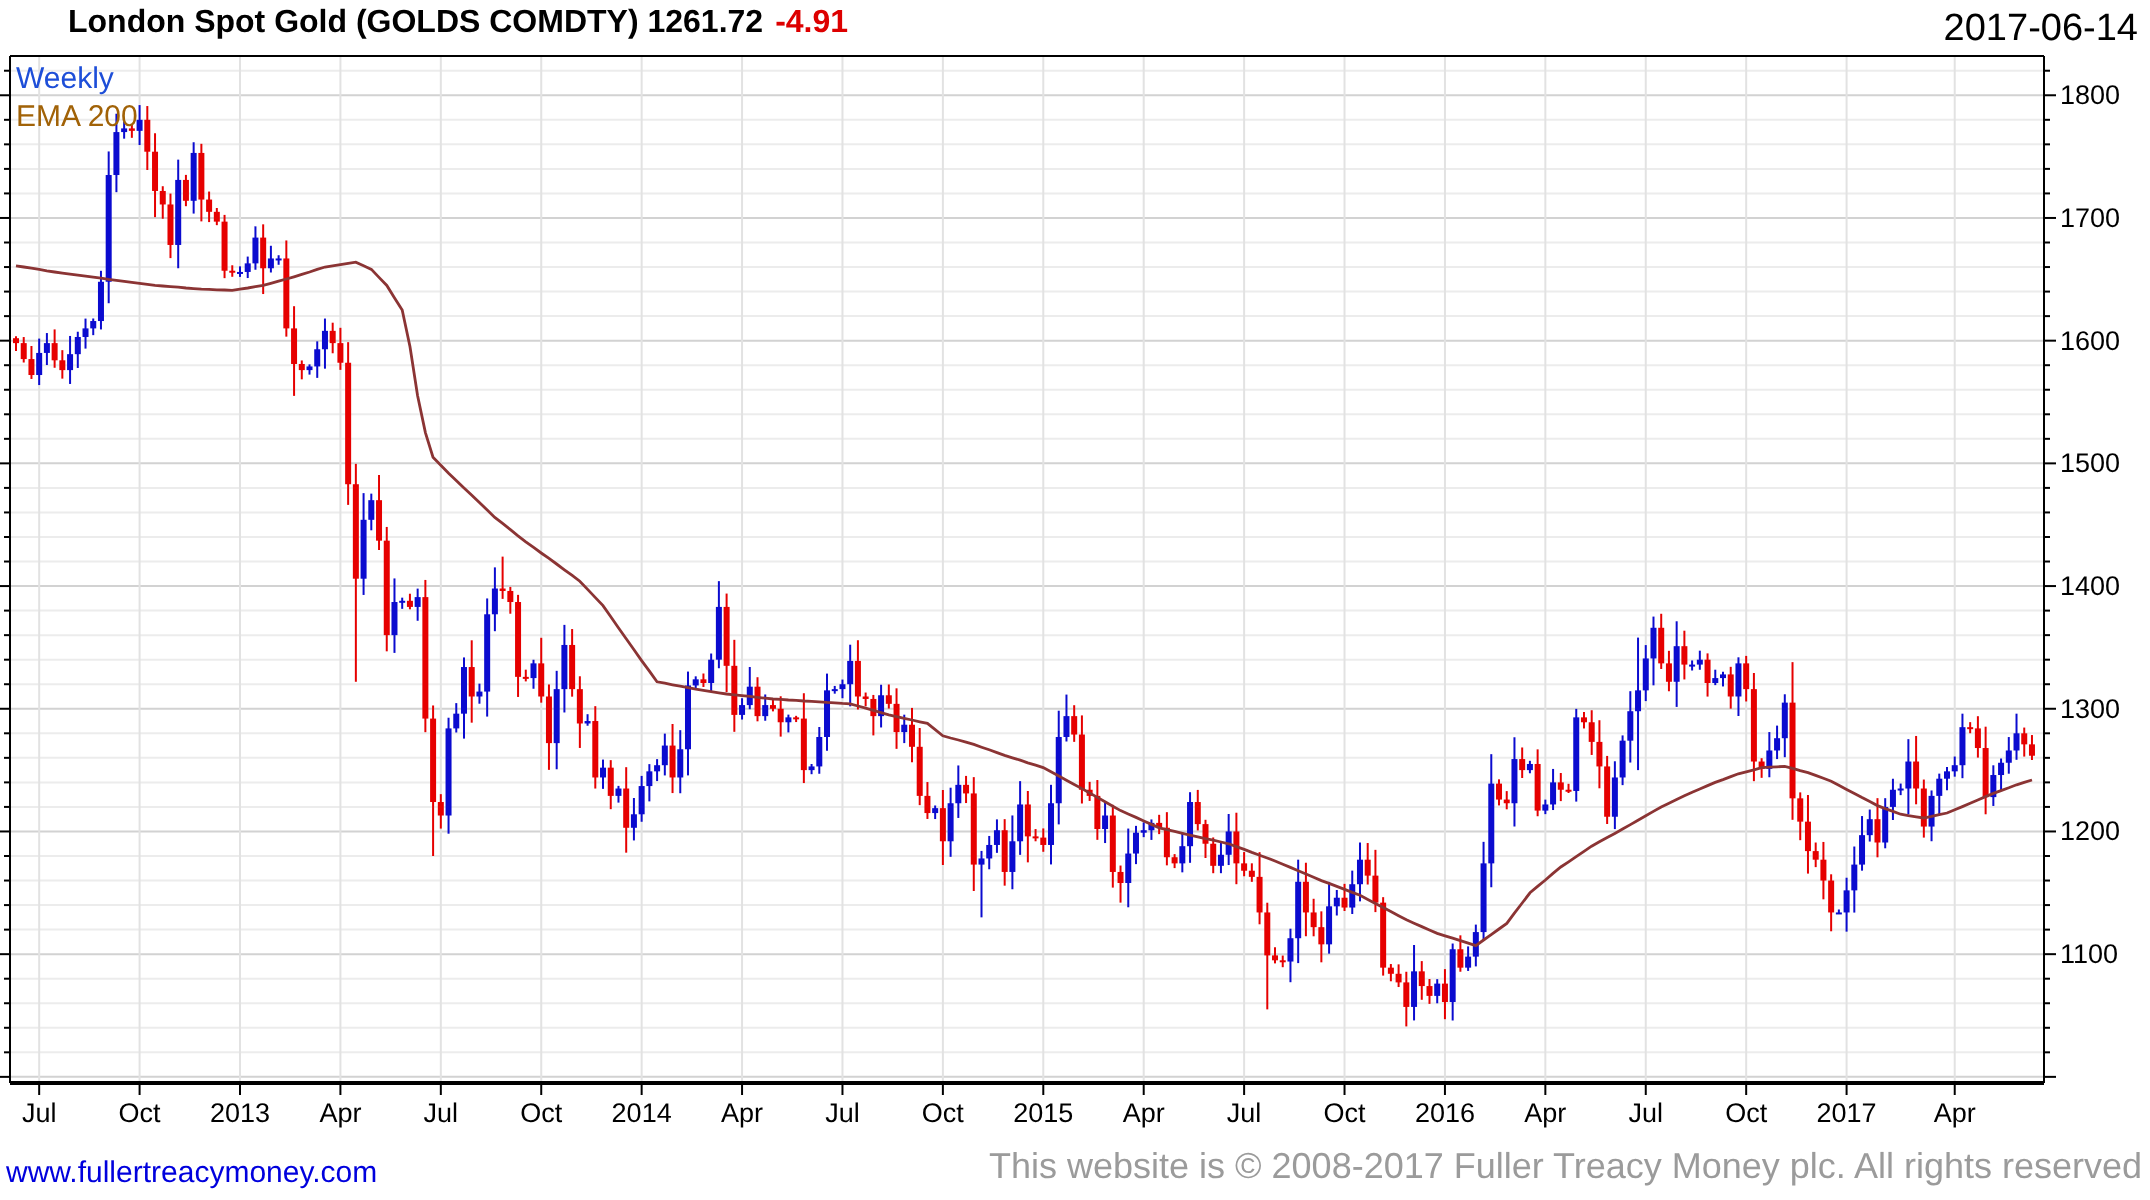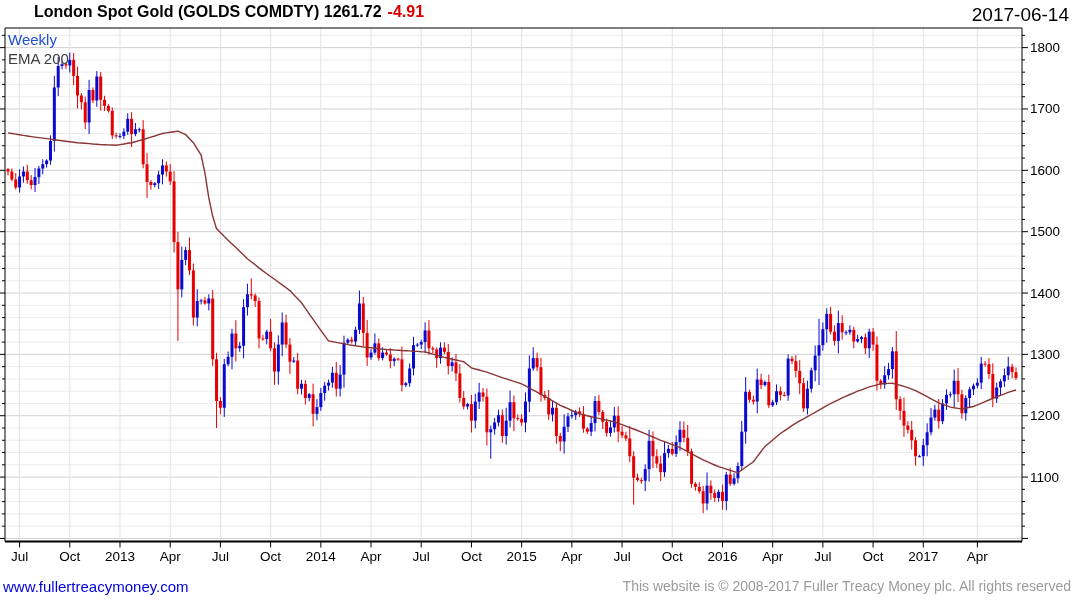--- a/index.html
+++ b/index.html
@@ -3,23 +3,23 @@
 <meta charset="utf-8">
 <style>
   html,body{margin:0;padding:0;background:#ffffff;}
   body{width:1075px;height:600px;position:relative;overflow:hidden;
        font-family:"Liberation Sans",sans-serif;-webkit-font-smoothing:antialiased;}
   .titlebar{position:absolute;left:5px;top:3px;font-size:16px;font-weight:bold;color:#000;white-space:nowrap;margin-left:29px;}
   .titlebar .chg{color:#dd0000;margin-left:6px;}
   .datebox{position:absolute;right:6px;top:4px;font-size:19px;color:#000;}
   .legend{position:absolute;left:8px;top:30px;line-height:19px;font-size:15px;}
   .legend .series{color:#1d4ed8;display:block;}
-  .legend .overlay{color:#404040;display:block;}
+  .legend .overlay{color:#a16207;display:block;}
   .footer-link{position:absolute;left:3px;bottom:5px;font-size:15px;color:#0000dd;text-decoration:none;cursor:pointer;}
-  .footer-copy{position:absolute;right:4px;bottom:6px;font-size:14px;color:#9b9b9b;}
+  .footer-copy{position:absolute;right:4px;bottom:6px;font-size:18px;color:#9b9b9b;}
   svg{position:absolute;left:0;top:0;}
   svg text{font-family:"Liberation Sans",sans-serif;fill:#000;}
 </style>
 </head>
 <body>
 
 <svg id="chart" width="1075" height="600">
     <line x1="5" x2="1022" y1="538.4324970131422" y2="538.4324970131422" stroke="#d2d2d2" stroke-width="1"></line>
     <line x1="5" x2="1022" y1="526.1624850657108" y2="526.1624850657108" stroke="#ececec" stroke-width="1"></line>
     <line x1="5" x2="1022" y1="513.8924731182796" y2="513.8924731182796" stroke="#ececec" stroke-width="1"></line>

